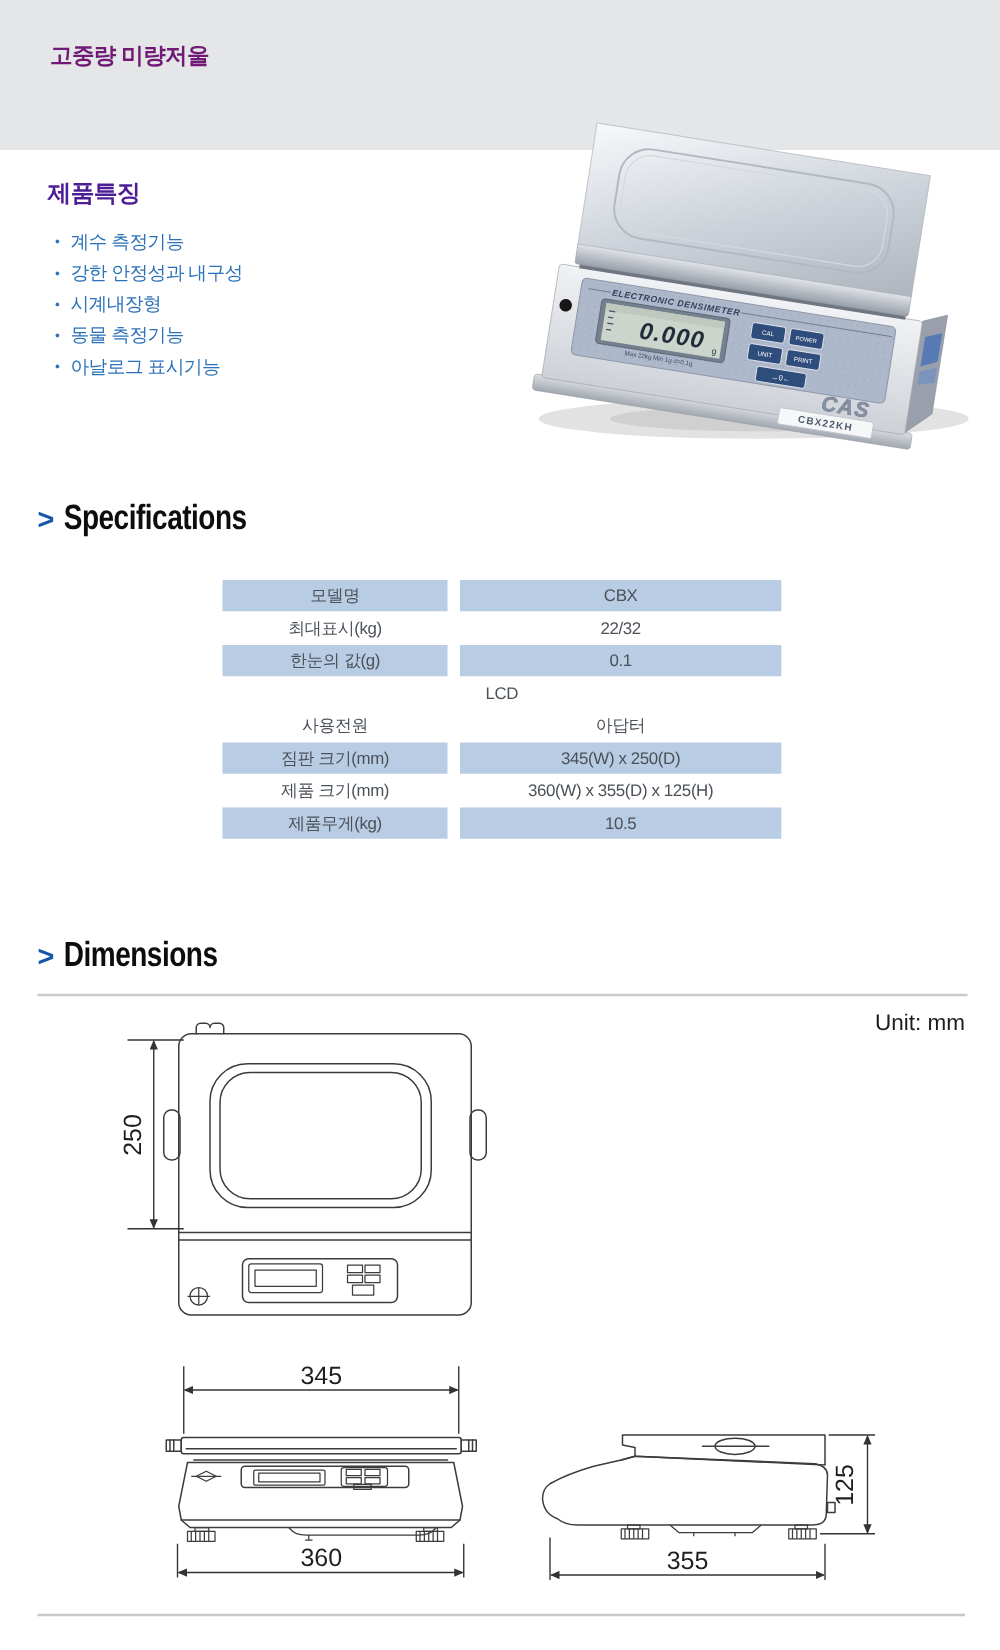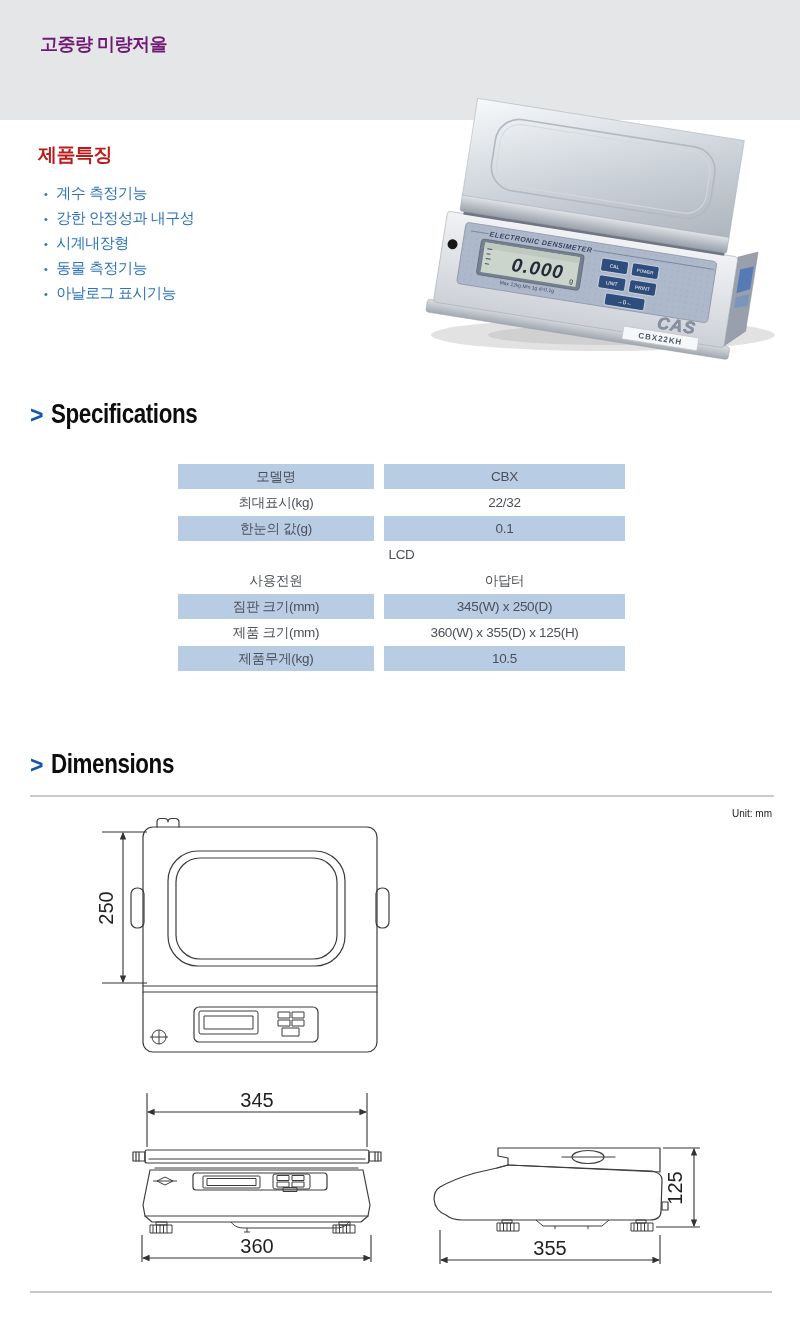--- a/index.html
+++ b/index.html
@@ -1,35 +1,35 @@
 <!DOCTYPE html>
 <html><head>
 <meta charset="utf-8">
 <style>
   html,body{margin:0;padding:0;background:#fff;}
   .page{position:relative;width:800px;height:1320px;background:#ffffff;overflow:hidden;
         font-family:"Liberation Sans","DejaVu Sans",sans-serif;}
   .header-band{position:absolute;left:0;top:0;width:800px;height:120px;background:#e4e6e7;}
   .page-title{position:absolute;left:40px;top:32px;font-size:18px;font-weight:bold;color:#701a75;letter-spacing:-0.5px;}
-  .features-heading{position:absolute;left:38px;top:142px;font-size:19px;font-weight:bold;color:#b91c1c;letter-spacing:-0.5px;}
+  .features-heading{position:absolute;left:38px;top:142px;font-size:19px;font-weight:bold;color:#4c1d95;letter-spacing:-0.5px;}
   .features-list{position:absolute;left:44px;top:181px;}
   .feature-item{display:flex;align-items:center;height:25px;font-size:15px;color:#2b72b8;letter-spacing:-0.5px;}
   .feature-item .bullet{font-size:11px;margin-right:9px;color:#2b72b8;}
   .section-head{position:absolute;left:30px;display:flex;align-items:baseline;white-space:nowrap;}
   .section-head .chev{color:#1257a8;font-weight:bold;font-size:23px;margin-right:8px;}
   .section-head .lbl{font-size:28px;font-weight:bold;color:#0d0d0d;transform:scaleX(.8);transform-origin:left bottom;letter-spacing:-0.5px;}
   .spec-table{position:absolute;left:178px;top:464px;width:447px;}
   .spec-row{display:flex;height:25px;margin-bottom:1px;}
-  .spec-row .c1{width:196px;margin-right:10px;}
+  .spec-row .c1{width:180px;margin-right:10px;}
   .spec-row .c2{flex:1;}
   .spec-row .c1,.spec-row .c2{text-align:center;line-height:25px;font-size:13.5px;color:#4b5158;letter-spacing:-0.3px;}
   .spec-row.blue .c1,.spec-row.blue .c2{background:#b8cce4;}
   .hr1{position:absolute;left:30px;top:795px;width:744px;height:2px;background:#c9cbcd;}
   .hr2{position:absolute;left:30px;top:1291px;width:742px;height:2px;background:#c6c8ca;}
-  .unit-label{position:absolute;left:600px;top:808px;width:172px;text-align:right;font-size:10px;color:#1c1c1c;}
+  .unit-label{position:absolute;left:600px;top:808px;width:172px;text-align:right;font-size:18px;color:#1c1c1c;}
   svg{position:absolute;}
   .ln{fill:none;stroke:#3c3c3c;stroke-width:1.2;stroke-linejoin:round;stroke-linecap:round;}
   .ln2{fill:none;stroke:#3c3c3c;stroke-width:1;stroke-linejoin:round;}
   .dimln{fill:none;stroke:#333;stroke-width:1.1;}
   .dimtx{font-family:"Liberation Sans","DejaVu Sans",sans-serif;font-size:20px;fill:#1f1f1f;}
 </style>
 </head>
 <body>
 
 <div class="page">

